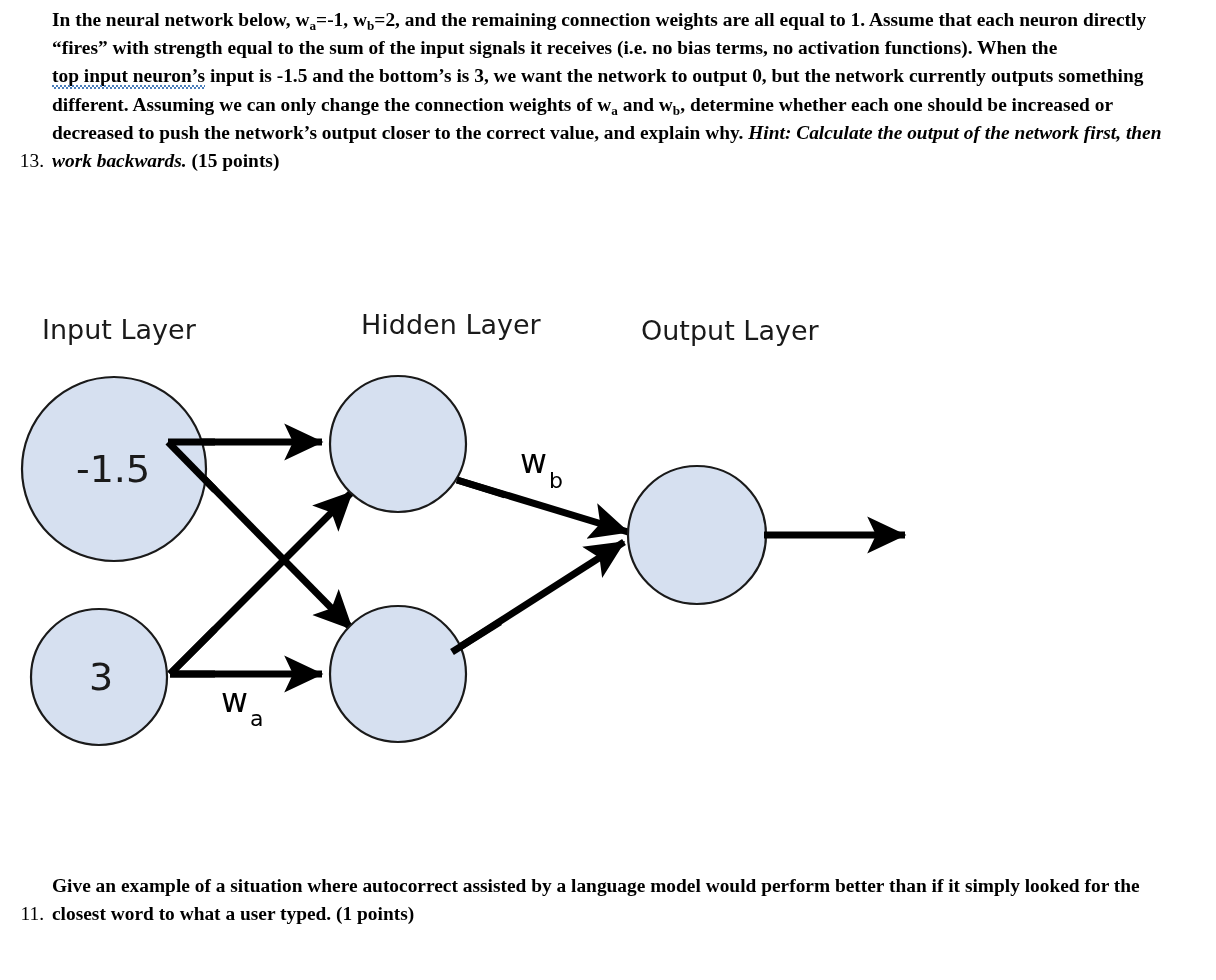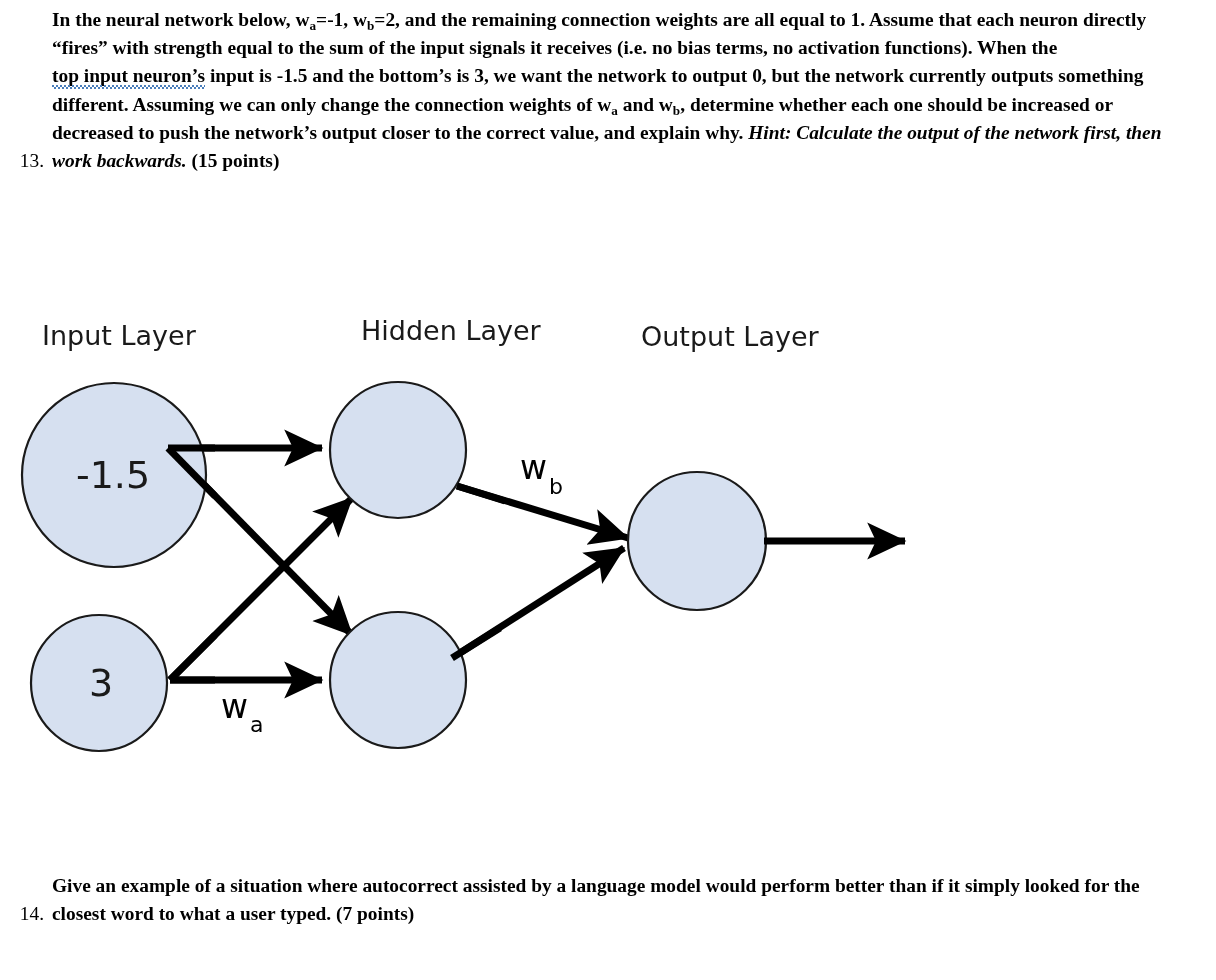--- a/index.html
+++ b/index.html
@@ -77,21 +77,21 @@
       linear-gradient(-45deg, transparent 42%, #4a7ebb 42%, #4a7ebb 58%, transparent 58%);
     background-size: 4px 4px;
     background-position: 0 0, 2px 0;
     background-repeat: repeat-x;
   }
 
   
   #nn-diagram {
     position: absolute;
     left: 0;
-    top: 290px;
+    top: 284px;
     width: 1000px;
     height: 500px;
   }
   #nn-svg { display: block; }
 
   .layer-label {
     font-family: "DejaVu Sans", "Liberation Sans", sans-serif;
     font-size: 27px;
     fill: #1a1a1a;
   }
@@ -174,15 +174,15 @@
       <text class="weight-sub" x="250" y="442">a</text>
     </g>
     <g>
       <text class="weight-label" x="520" y="189">w</text>
       <text class="weight-sub" x="549" y="204">b</text>
     </g>
   </svg>
 </div>
 
 <div class="question" id="question-14">
-  <div class="q-num">14.</div>
-  <div class="q-body">Give an example of a situation where autocorrect assisted by a language model would perform better than if it simply looked for the closest word to what a user typed.  (7 points)</div>
+  <div class="q-num">11.</div>
+  <div class="q-body">Give an example of a situation where autocorrect assisted by a language model would perform better than if it simply looked for the closest word to what a user typed.  (1 points)</div>
 </div>
 
 </body></html>

